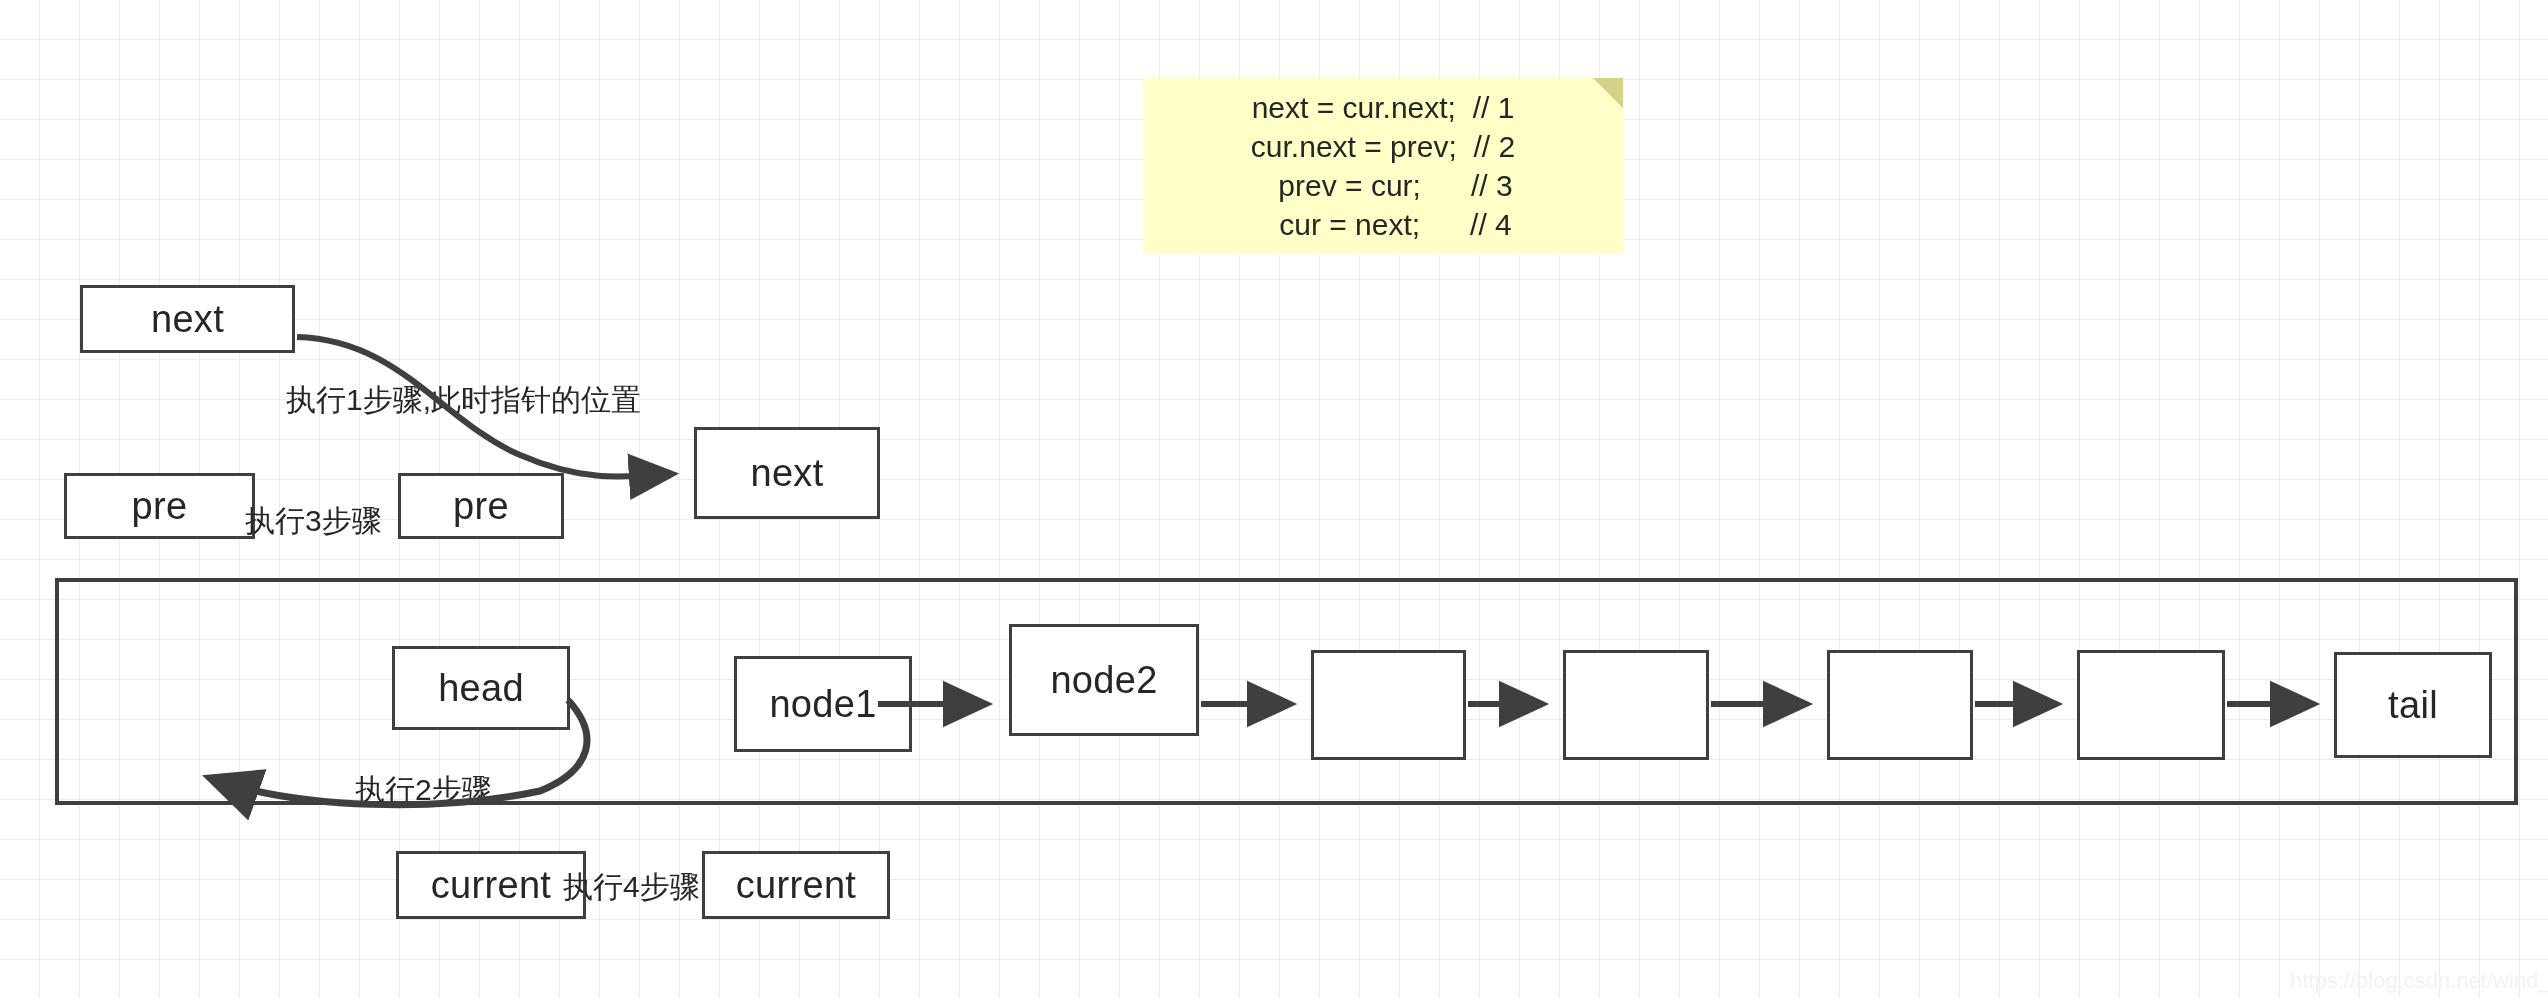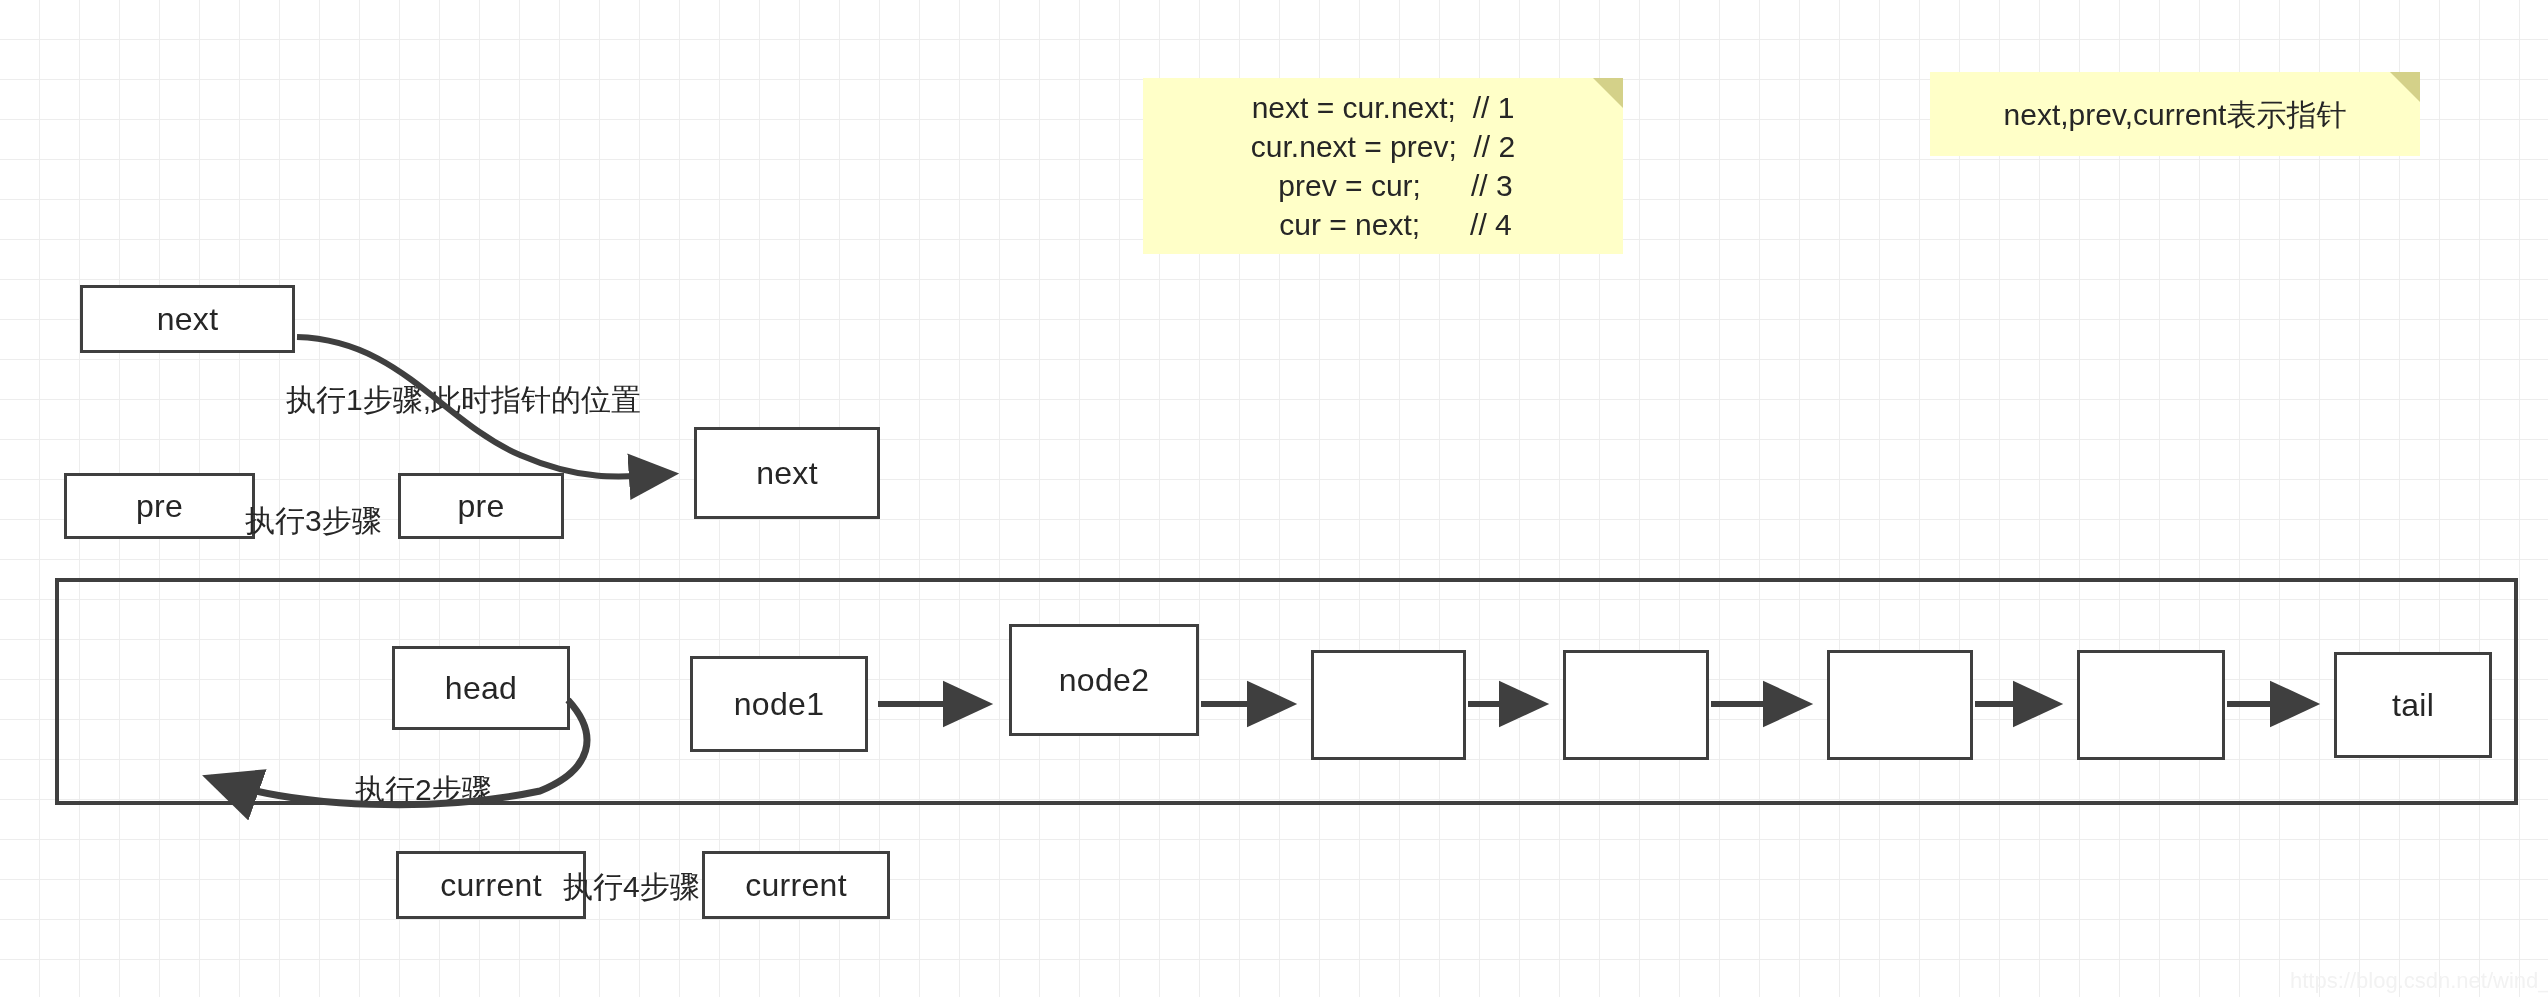--- a/index.html
+++ b/index.html
@@ -22,21 +22,21 @@
   }
   .box {
     position: absolute;
     background: #ffffff;
     border: 3px solid #3f3f3f;
     box-sizing: border-box;
     display: flex;
     align-items: center;
     justify-content: center;
     color: #262626;
-    font-size: 32px;
+    font-size: 38px;
     letter-spacing: 0.3px;
   }
   .note {
     position: absolute;
     background: #ffffc8;
     box-sizing: border-box;
     display: flex;
     flex-direction: column;
     align-items: center;
     justify-content: center;
@@ -99,24 +99,20 @@
 <div id="canvas">
 
   <div class="note" style="left:1143px; top:78px; width:480px; height:176px;">
     <span class="fold"></span>
     <div class="note-line">next = cur.next;  // 1</div>
     <div class="note-line">cur.next = prev;  // 2</div>
     <div class="note-line">   prev = cur;      // 3</div>
     <div class="note-line">   cur = next;      // 4</div>
   </div>
 
-  <div class="note" style="left:1930px; top:72px; width:490px; height:84px;">
-    <span class="fold"></span>
-    <div class="note-line">next,prev,current表示指针</div>
-  </div>
 
   <div class="box" style="left:80px; top:285px; width:215px; height:68px;">
     <span>next</span>
   </div>
 
   <div class="label" style="left:286px; top:380px;">执行1步骤,此时指针的位置</div>
 
   <div class="box" style="left:694px; top:427px; width:186px; height:92px;">
     <span>next</span>
   </div>
@@ -132,21 +128,21 @@
   </div>
 
   <div class="mem-region" style="left:55px; top:578px; width:2463px; height:227px;"></div>
 
 
 
   <div class="box" style="left:392px; top:646px; width:178px; height:84px;">
     <span>head</span>
   </div>
 
-  <div class="box" style="left:690px; top:656px; width:178px; height:96px;">
+  <div class="box" style="left:734px; top:656px; width:178px; height:96px;">
     <span>node1</span>
   </div>
 
   <div class="box" style="left:1009px; top:624px; width:190px; height:112px;">
     <span>node2</span>
   </div>
 
   <div class="box" style="left:1311px; top:650px; width:155px; height:110px;">
     <span></span>
   </div>

